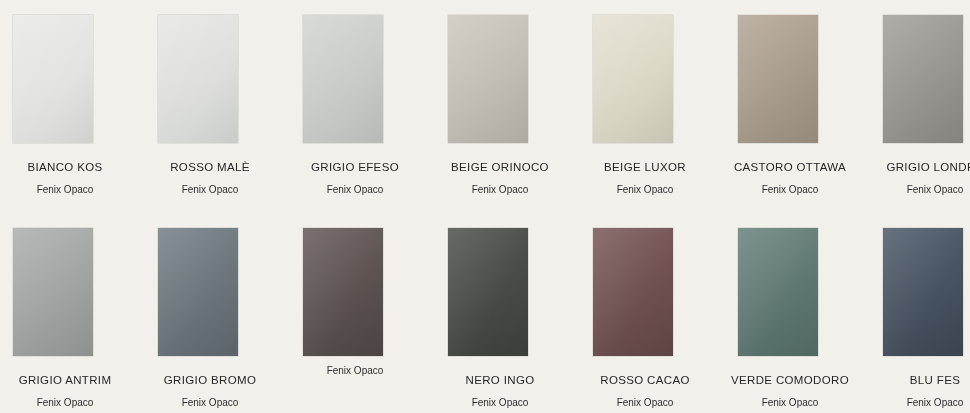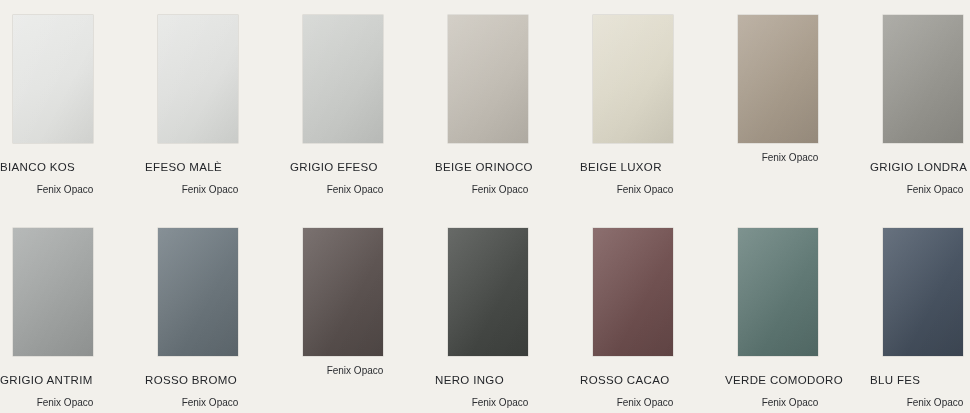--- a/index.html
+++ b/index.html
@@ -64,21 +64,21 @@
     background: linear-gradient(118deg,
                 rgba(255,255,255,0.13) 0%,
                 rgba(255,255,255,0.05) 38%,
                 rgba(255,255,255,0.00) 62%,
                 rgba(0,0,0,0.045) 100%);
     pointer-events: none;
   }
 
   .chip-label {
     margin-top: 18px;
-    text-align: left;
+    text-align: center;
     width: 130px;
     margin-left: 0;
     font-size: 11.5px;
     letter-spacing: 0.35px;
     color: #24262a;
     line-height: 1.2;
     white-space: nowrap;
   }
 
   .chip-sub {
@@ -108,21 +108,21 @@
         <div class="label-stack">
           <div class="chip-label">BIANCO KOS</div>
           <div class="chip-sub">Fenix Opaco</div>
         </div>
       </div>
       <div class="swatch-cell">
         <div class="chip-wrap">
           <div class="chip" style="background: linear-gradient(160deg, rgb(230, 231, 229) 0%, rgb(222, 223, 221) 52%, rgb(210, 212, 209) 100%);"></div>
         </div>
         <div class="label-stack">
-          <div class="chip-label">EFESO MALÈ</div>
+          <div class="chip-label">ROSSO MALÈ</div>
           <div class="chip-sub">Fenix Opaco</div>
         </div>
       </div>
       <div class="swatch-cell">
         <div class="chip-wrap">
           <div class="chip" style="background: linear-gradient(160deg, rgb(211, 213, 210) 0%, rgb(201, 203, 200) 52%, rgb(191, 193, 190) 100%);"></div>
         </div>
         <div class="label-stack">
           <div class="chip-label">GRIGIO EFESO</div>
           <div class="chip-sub">Fenix Opaco</div>
@@ -144,20 +144,21 @@
         <div class="label-stack">
           <div class="chip-label">BEIGE LUXOR</div>
           <div class="chip-sub">Fenix Opaco</div>
         </div>
       </div>
       <div class="swatch-cell">
         <div class="chip-wrap">
           <div class="chip" style="background: linear-gradient(160deg, rgb(179, 167, 152) 0%, rgb(167, 155, 139) 52%, rgb(155, 143, 128) 100%);"></div>
         </div>
         <div class="label-stack">
+          <div class="chip-label">CASTORO OTTAWA</div>
           <div class="chip-sub">Fenix Opaco</div>
         </div>
       </div>
       <div class="swatch-cell">
         <div class="chip-wrap">
           <div class="chip" style="background: linear-gradient(160deg, rgb(162, 161, 155) 0%, rgb(150, 149, 143) 52%, rgb(138, 137, 131) 100%);"></div>
         </div>
         <div class="label-stack">
           <div class="chip-label">GRIGIO LONDRA</div>
           <div class="chip-sub">Fenix Opaco</div>
@@ -172,21 +173,21 @@
         <div class="label-stack">
           <div class="chip-label">GRIGIO ANTRIM</div>
           <div class="chip-sub">Fenix Opaco</div>
         </div>
       </div>
       <div class="swatch-cell">
         <div class="chip-wrap">
           <div class="chip" style="background: linear-gradient(160deg, rgb(117, 128, 135) 0%, rgb(106, 116, 122) 52%, rgb(94, 104, 110) 100%);"></div>
         </div>
         <div class="label-stack">
-          <div class="chip-label">ROSSO BROMO</div>
+          <div class="chip-label">GRIGIO BROMO</div>
           <div class="chip-sub">Fenix Opaco</div>
         </div>
       </div>
       <div class="swatch-cell">
         <div class="chip-wrap">
           <div class="chip" style="background: linear-gradient(160deg, rgb(103, 93, 91) 0%, rgb(91, 82, 80) 52%, rgb(79, 71, 69) 100%);"></div>
         </div>
         <div class="label-stack">
           <div class="chip-sub">Fenix Opaco</div>
         </div>

